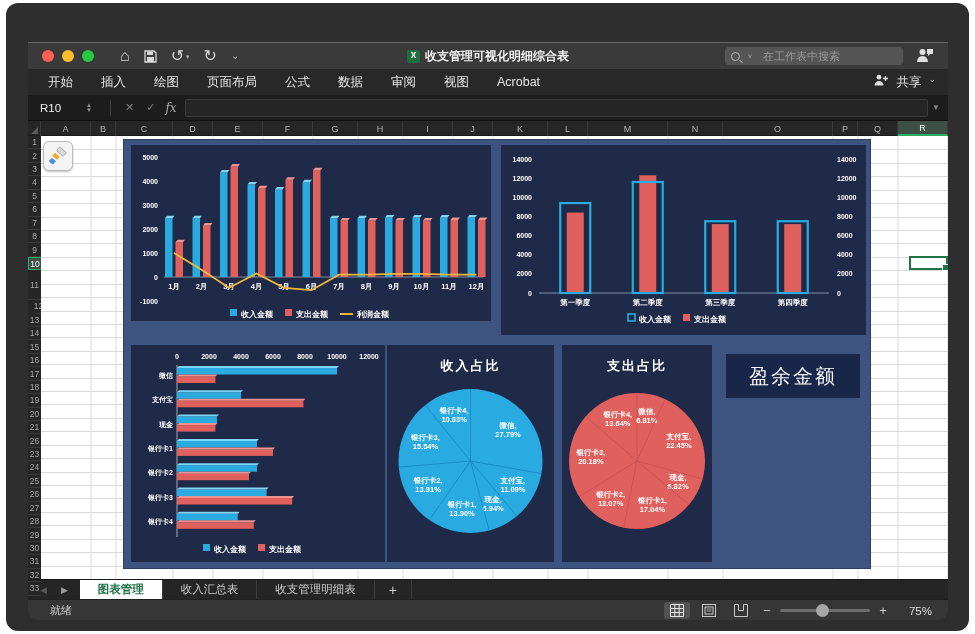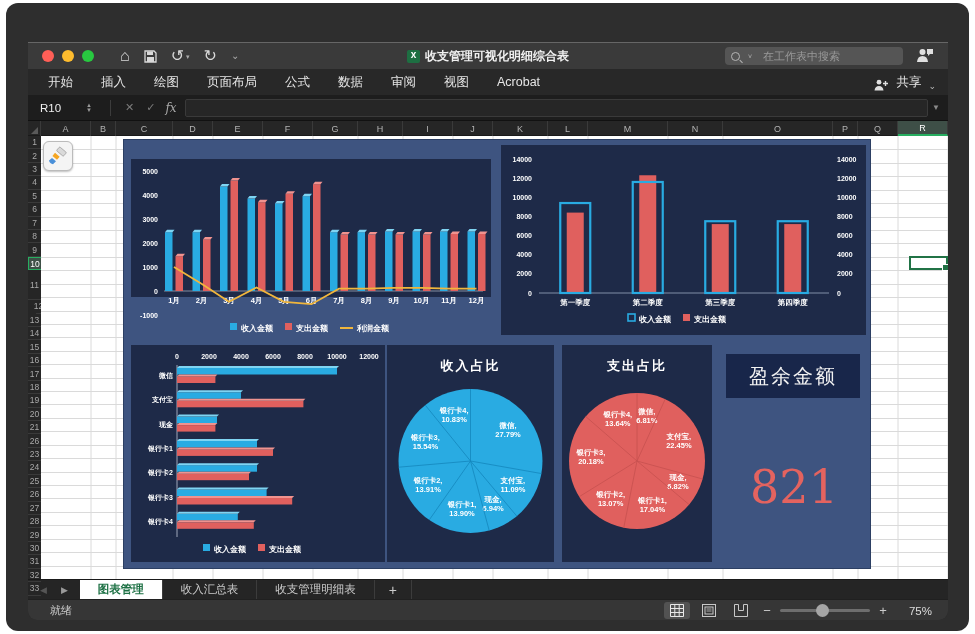--- a/index.html
+++ b/index.html
@@ -25,21 +25,21 @@
   #search-box .mag::after { content:""; position:absolute; width:4px; height:1.4px; background:#b5b5b5; transform:rotate(45deg); left:7px; top:8px; }
   #search-box .sb-caret { color:#b0b0b0; font-size:7px; margin-right:5px; }
   #search-box input { background:transparent; border:none; outline:none; color:#cfcfcf; font-size:11px; width:130px; }
   #search-box input::placeholder { color:#9a9a9a; }
   #person-chat { position:absolute; right:14px; top:4px; }
 
   
   #ribbon { height:26px; background:#282828; display:flex; align-items:center; position:relative; }
   .rtab { color:#e6e6e6; font-size:12.5px; padding:0 6px; margin:0 8px; cursor:default; }
   .rtab:first-child { margin-left:14px; }
-  #share-area { position:absolute; right:12px; display:flex; align-items:flex-end; gap:7px; color:#e6e6e6; font-size:12.5px; }
+  #share-area { position:absolute; right:12px; display:flex; align-items:flex-start; gap:7px; color:#e6e6e6; font-size:12.5px; }
   #share-area .chev { color:#bbb; font-size:9px; }
 
   
   #formula-bar { height:26px; background:#1d1d1d; display:flex; align-items:center; border-bottom:1px solid #111; }
   #cell-ref { color:#eee; font-size:11.5px; width:58px; padding-left:12px; }
   .stepper { display:flex; flex-direction:column; line-height:5px; color:#999; font-size:6px; margin-right:10px; }
   .fb-div { width:1px; height:16px; background:#3c3c3c; margin:0 8px; }
   .fb-btn { color:#7c7c7c; font-size:11px; margin:0 6px; }
   .fx { color:#a8a8a8; font-size:12px; font-style:italic; font-family:"DejaVu Serif",serif; margin:0 8px 0 4px; }
   #formula-input { flex:1; height:18px; background:#262626; border:1px solid #3a3a3a; border-radius:2px; color:#ddd; font-size:11px; padding:0 5px; margin-right:4px; }
@@ -57,21 +57,21 @@
   .row-h.sel { background:#3e4f47; color:#fff; border:1.5px solid #27ae60; border-right:none; }
   #sheet { position:relative; width:907px; height:443px; background:#fff; overflow:hidden; }
   #gridlines { position:absolute; left:0; top:0; }
   #paintbrush-btn { position:absolute; left:2px; top:5px; width:30px; height:30px; background:#f4f4f4; border:1px solid #bbb; border-radius:6px; display:flex; align-items:center; justify-content:center; box-shadow:0 1px 2px rgba(0,0,0,.25); }
   #selected-cell { position:absolute; left:868px; top:120px; width:39px; height:14px; background:#fff; border:2px solid #217346; }
   #selected-cell::after { content:""; position:absolute; right:-3px; bottom:-3px; width:5px; height:5px; background:#217346; border:1px solid #fff; }
 
   
   #dashboard { position:absolute; left:82px; top:3px; width:748px; height:430px; background:#3e5480; border:1px solid #2c3f63; }
   .panel { position:absolute; background:#1e2a48; }
-  #panel-monthly { left:7px; top:19px; width:360px; height:138px; }
+  #panel-monthly { left:7px; top:5px; width:360px; height:176px; }
   #panel-quarter { left:377px; top:5px; width:365px; height:190px; }
   #panel-hbar    { left:7px; top:205px; width:254px; height:217px; }
   #panel-pie-in  { left:263px; top:205px; width:167px; height:217px; }
   #panel-pie-out { left:438px; top:205px; width:150px; height:217px; }
   #panel-summary { left:598px; top:205px; width:144px; height:217px; background:transparent; }
   .pie-title { text-align:center; color:#fff; font-size:13px; font-weight:bold; letter-spacing:2px; padding-top:12px; }
   #summary-head { position:absolute; left:4px; top:9px; width:134px; height:44px; background:#18264a; display:flex; align-items:center; justify-content:center; color:#f2f2f2; font-size:20px; font-family:"DejaVu Serif",serif; letter-spacing:2px; }
   #summary-value { position:absolute; left:0; width:144px; top:115px; text-align:center; font-size:46px; color:#e4635f; font-family:"DejaVu Serif",serif; }
 
   
@@ -510,21 +510,20 @@
                 <line x1="75" y1="86" x2="17.154825091822488" y2="121.7482270867011" stroke="#c6504f" stroke-width="0.8"></line>
                 <text x="28.90946289954291" y="80.28516624983186" font-size="7.5" text-anchor="middle" fill="#fff" font-weight="bold">银行卡3,</text>
                 <text x="28.90946289954291" y="89.28516624983186" font-size="7.5" text-anchor="middle" fill="#fff" font-weight="bold">20.18%</text>
                 <line x1="75" y1="86" x2="23.626838096848644" y2="41.44892553402782" stroke="#c6504f" stroke-width="0.8"></line>
                 <text x="55.81283520150924" y="41.92874726139525" font-size="7.5" text-anchor="middle" fill="#fff" font-weight="bold">银行卡4,</text>
                 <text x="55.81283520150924" y="50.92874726139525" font-size="7.5" text-anchor="middle" fill="#fff" font-weight="bold">13.64%</text>
               </svg>
           </div>
           <div class="panel" id="panel-summary">
             <div id="summary-head">盈余金额</div>
-            <div id="summary-value">821</div>
           </div>
         </div>
 
         <div id="selected-cell"></div>
       </div>
     </div>
 
     <div id="tabbar">
       <div class="tab-nav">
         <span class="nav-left">◀</span>

